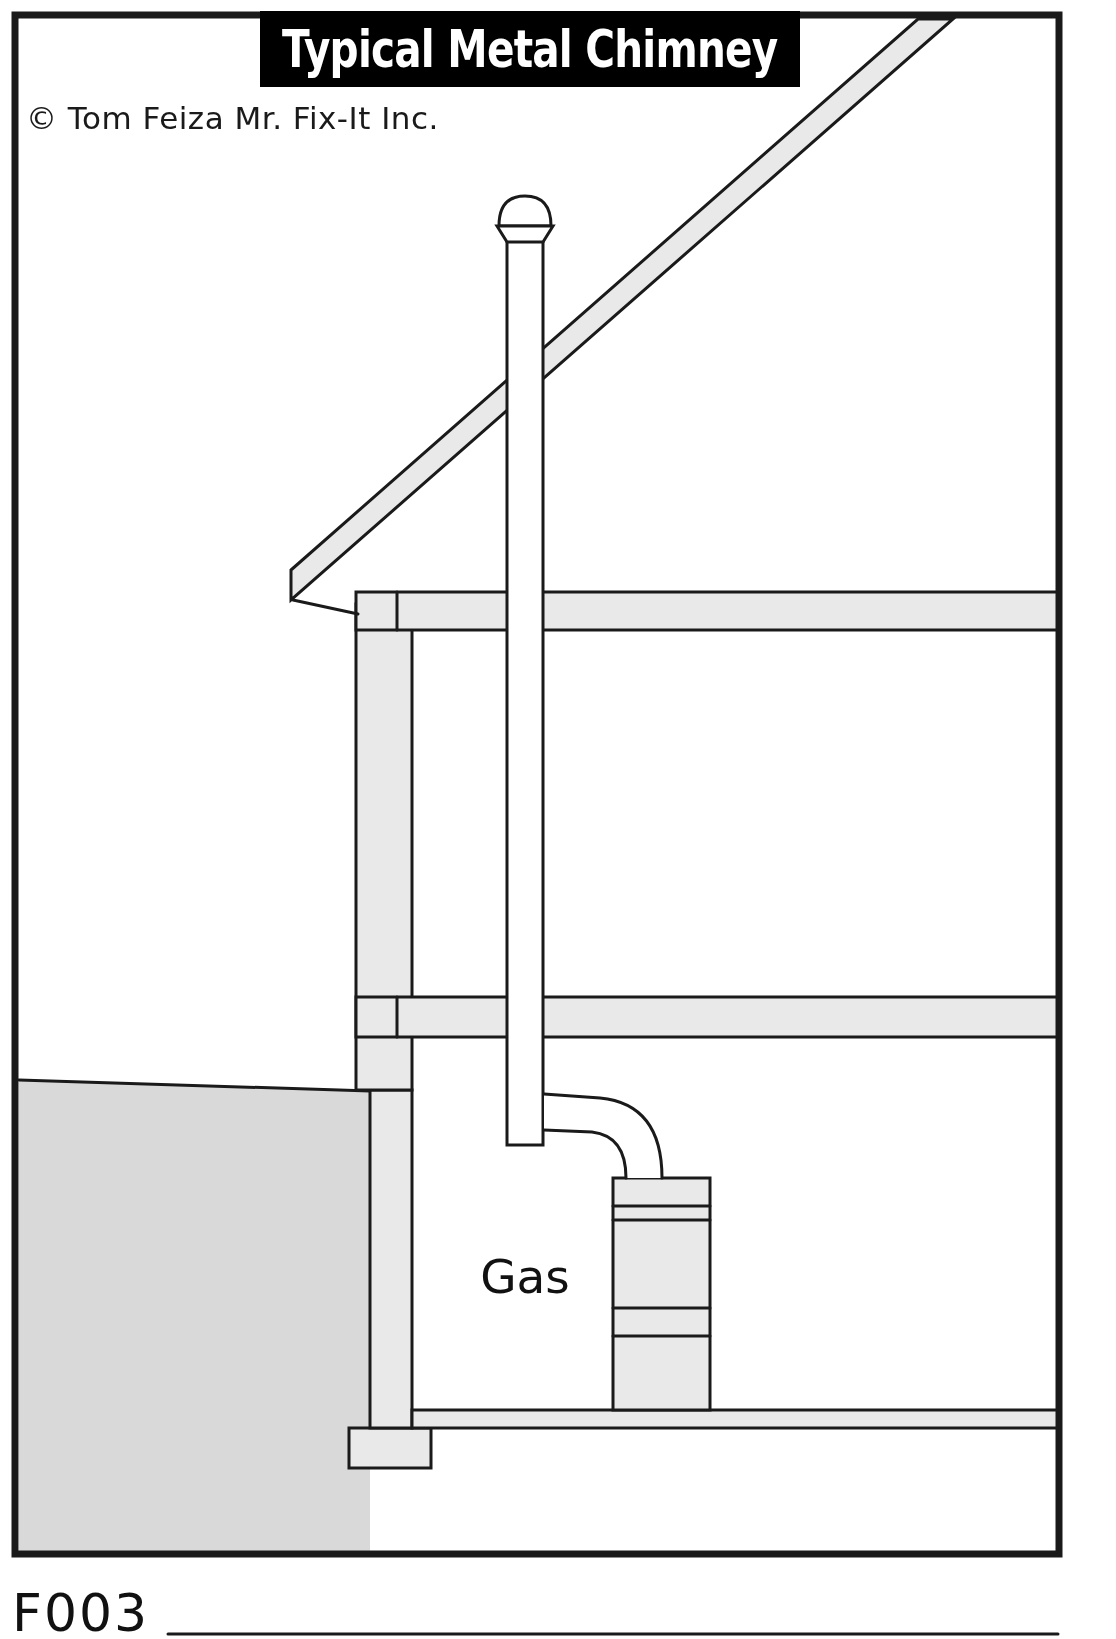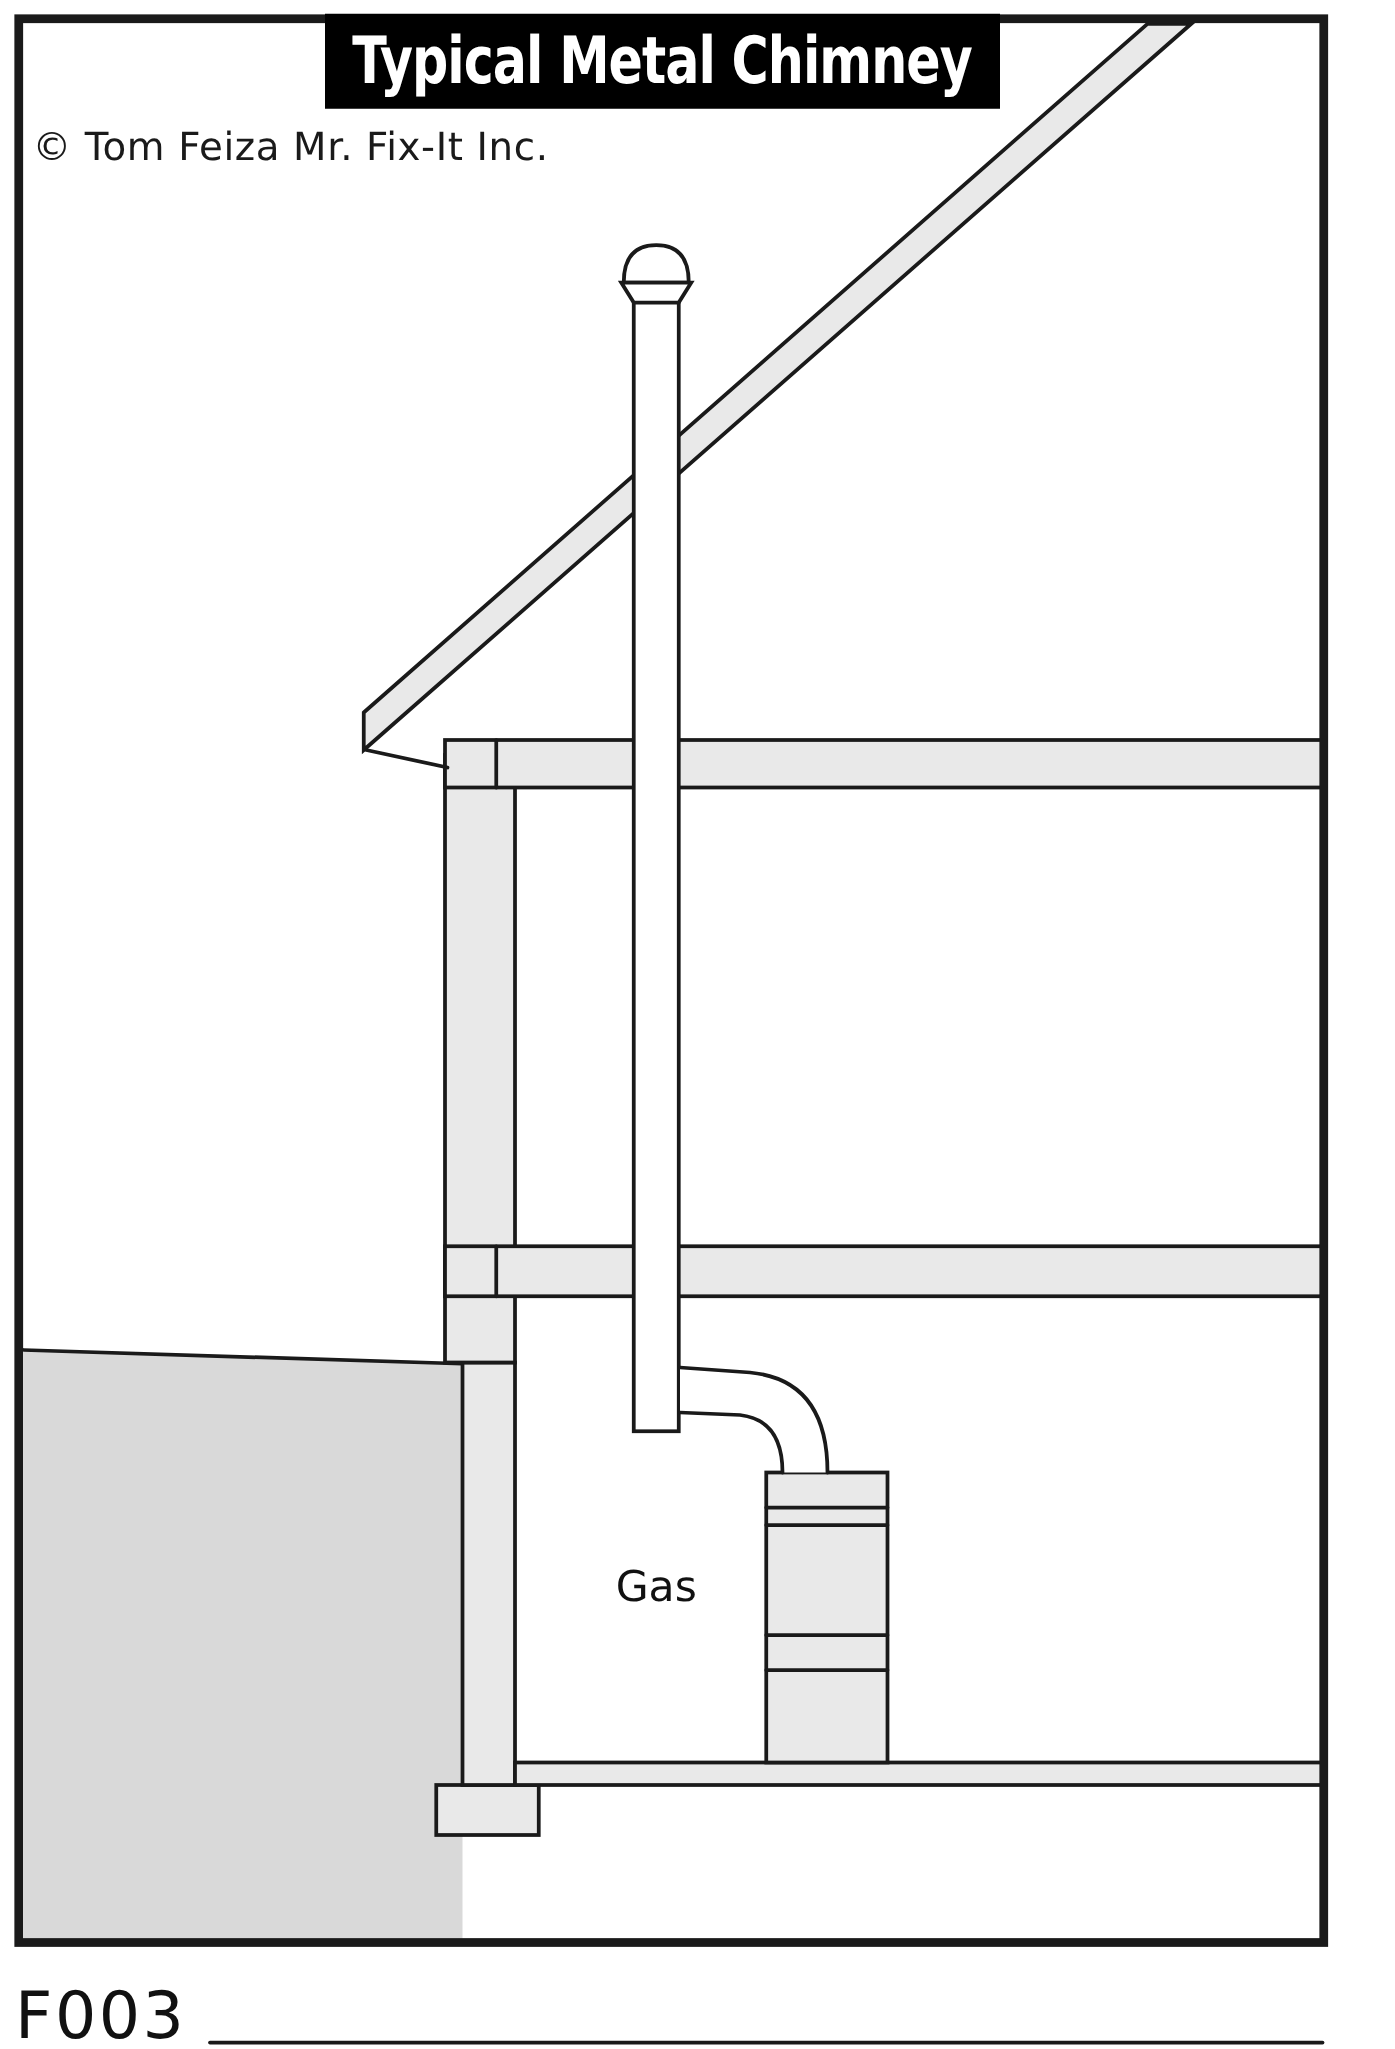--- a/index.html
+++ b/index.html
@@ -19,21 +19,21 @@
     color:#ffffff;font-size:52px;font-weight:bold;white-space:nowrap;
     letter-spacing:-1px;transform:scaleX(0.78);transform-origin:50% 50%;
     font-family:"DejaVu Sans", sans-serif;
   }
   .copyright{
     position:absolute;left:26px;top:100px;z-index:2;
     font-size:31px;letter-spacing:0.5px;white-space:nowrap;
   }
   .furnace-label{
     position:absolute;left:420px;top:1252px;width:210px;z-index:2;
-    text-align:center;font-size:34px;line-height:1.08;color:#111111;
+    text-align:center;font-size:47px;line-height:1.08;color:#111111;
   }
   .figcode{
     position:absolute;left:12px;top:1566px;z-index:2;
     font-size:52px;letter-spacing:2px;color:#111111;margin-top:17px;
   }
 </style>
 </head>
 <body>
 
 <svg class="art" width="1116" height="1639" viewBox="0 0 1116 1639" xmlns="http://www.w3.org/2000/svg">

